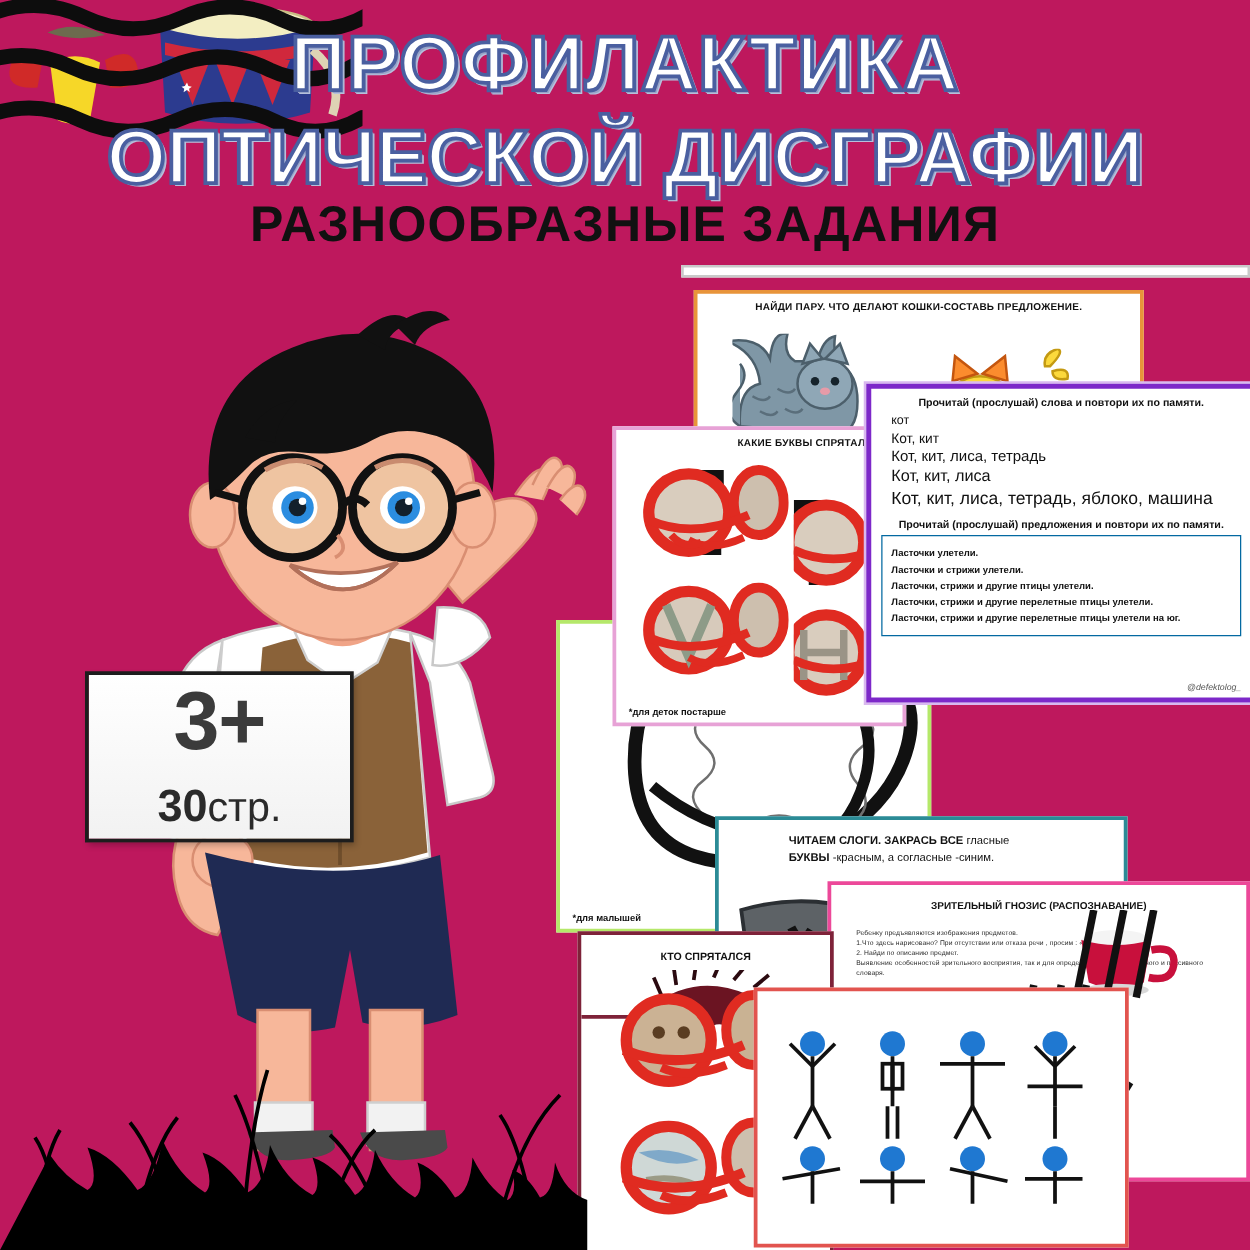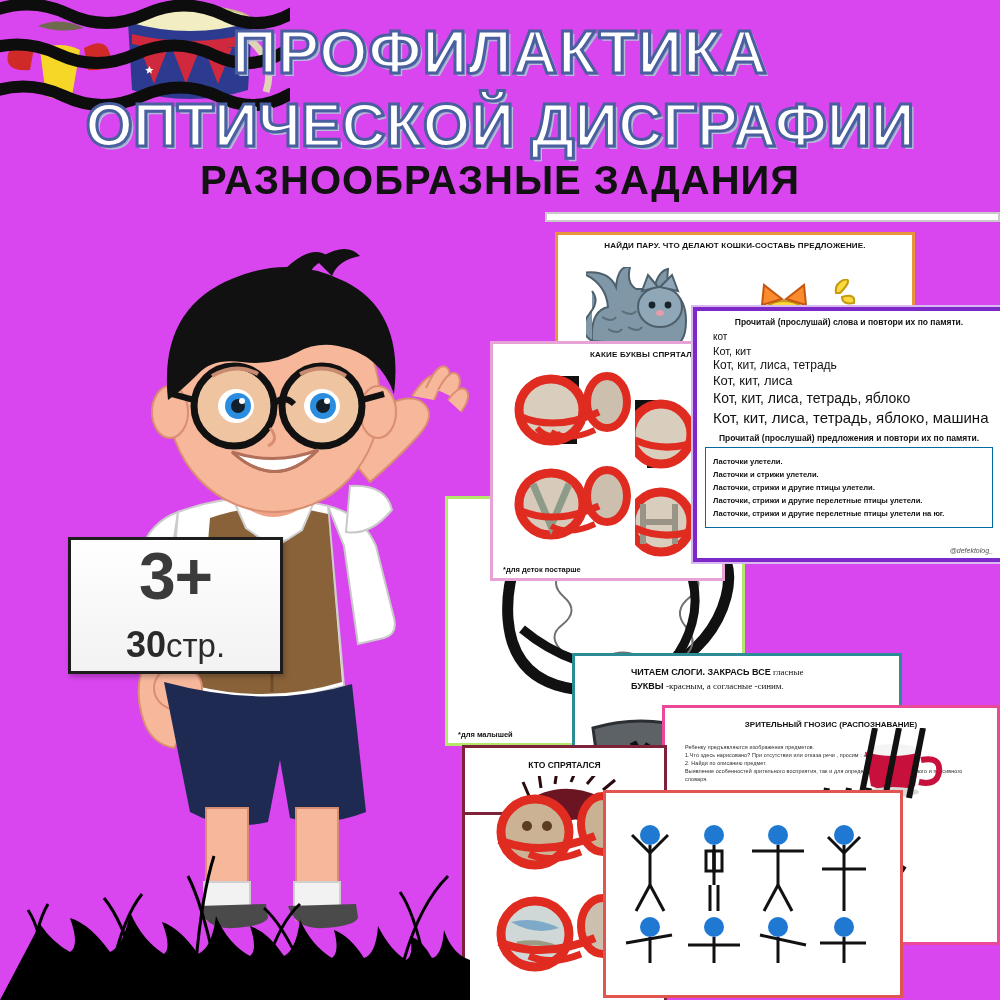--- a/index.html
+++ b/index.html
@@ -8,21 +8,21 @@
     font-family: "Liberation Sans", sans-serif;
     background: #ffffff;
     overflow: hidden;
     position: relative;
   }
 
   #stage {
     position: relative;
     width: 1000px;
     height: 1000px;
-    background: #d946ef;
+    background: #be185d;
     overflow: hidden;
   }
 
   
   .title-block {
     position: absolute;
     left: 0; top: 22px;
     width: 1000px;
     text-align: center;
     z-index: 60;
@@ -132,21 +132,21 @@
   
   .gn-title { font-size: 8px; font-weight: 700; text-align: center; color:#111; margin-top: 6px; }
   .gn-body { margin-top: 14px; padding-left: 12px; }
   .gn-body div { font-size: 5.4px; color: #2b2b2b; line-height: 1.5; letter-spacing: .1px; }
 
   
   .pose-title { font-size: 6.2px; color:#1a1a1a; text-align:center; line-height:1.5; padding: 6px 22px 2px; }
 
   
   .syl-h { font-size: 9px; font-weight: 700; color:#111; line-height: 1.5; padding-left: 48px; }
-  .syl-h .thin { font-weight: 400; font-family: Liberation Serif, serif; }
+  .syl-h .thin { font-weight: 400; }
 
   .who-h { font-size: 8.5px; font-weight:700; text-align:center; color:#111; padding-top: 6px; }
   .who-rule { position:absolute; left: 0; top: 64px; width: 120px; height: 3px; background:#7e2239; }
 
   svg { display: block; }
 </style>
 </head>
 <body>
 
 <div id="stage">
@@ -388,21 +388,20 @@
   </div>
 
   <div class="card c-purple" id="card-memory">
     <div class="card-inner">
       <div class="mem-title">Прочитай (прослушай) слова  и повтори их по памяти.</div>
       <div class="mem-list">
         <div>кот</div>
         <div>Кот, кит</div>
         <div>Кот, кит, лиса, тетрадь</div>
         <div>Кот, кит, лиса</div>
-        <div>Кот, кит, лиса, тетрадь, яблоко</div>
         <div>Кот, кит, лиса, тетрадь, яблоко, машина</div>
       </div>
       <div class="mem-sub">Прочитай (прослушай) предложения  и повтори их по памяти.</div>
       <div class="sent-box">
         <div>Ласточки улетели.</div>
         <div>Ласточки и стрижи улетели.</div>
         <div>Ласточки, стрижи и другие птицы улетели.</div>
         <div>Ласточки, стрижи и другие перелетные птицы улетели.</div>
         <div>Ласточки, стрижи и другие перелетные птицы улетели на юг.</div>
       </div>

